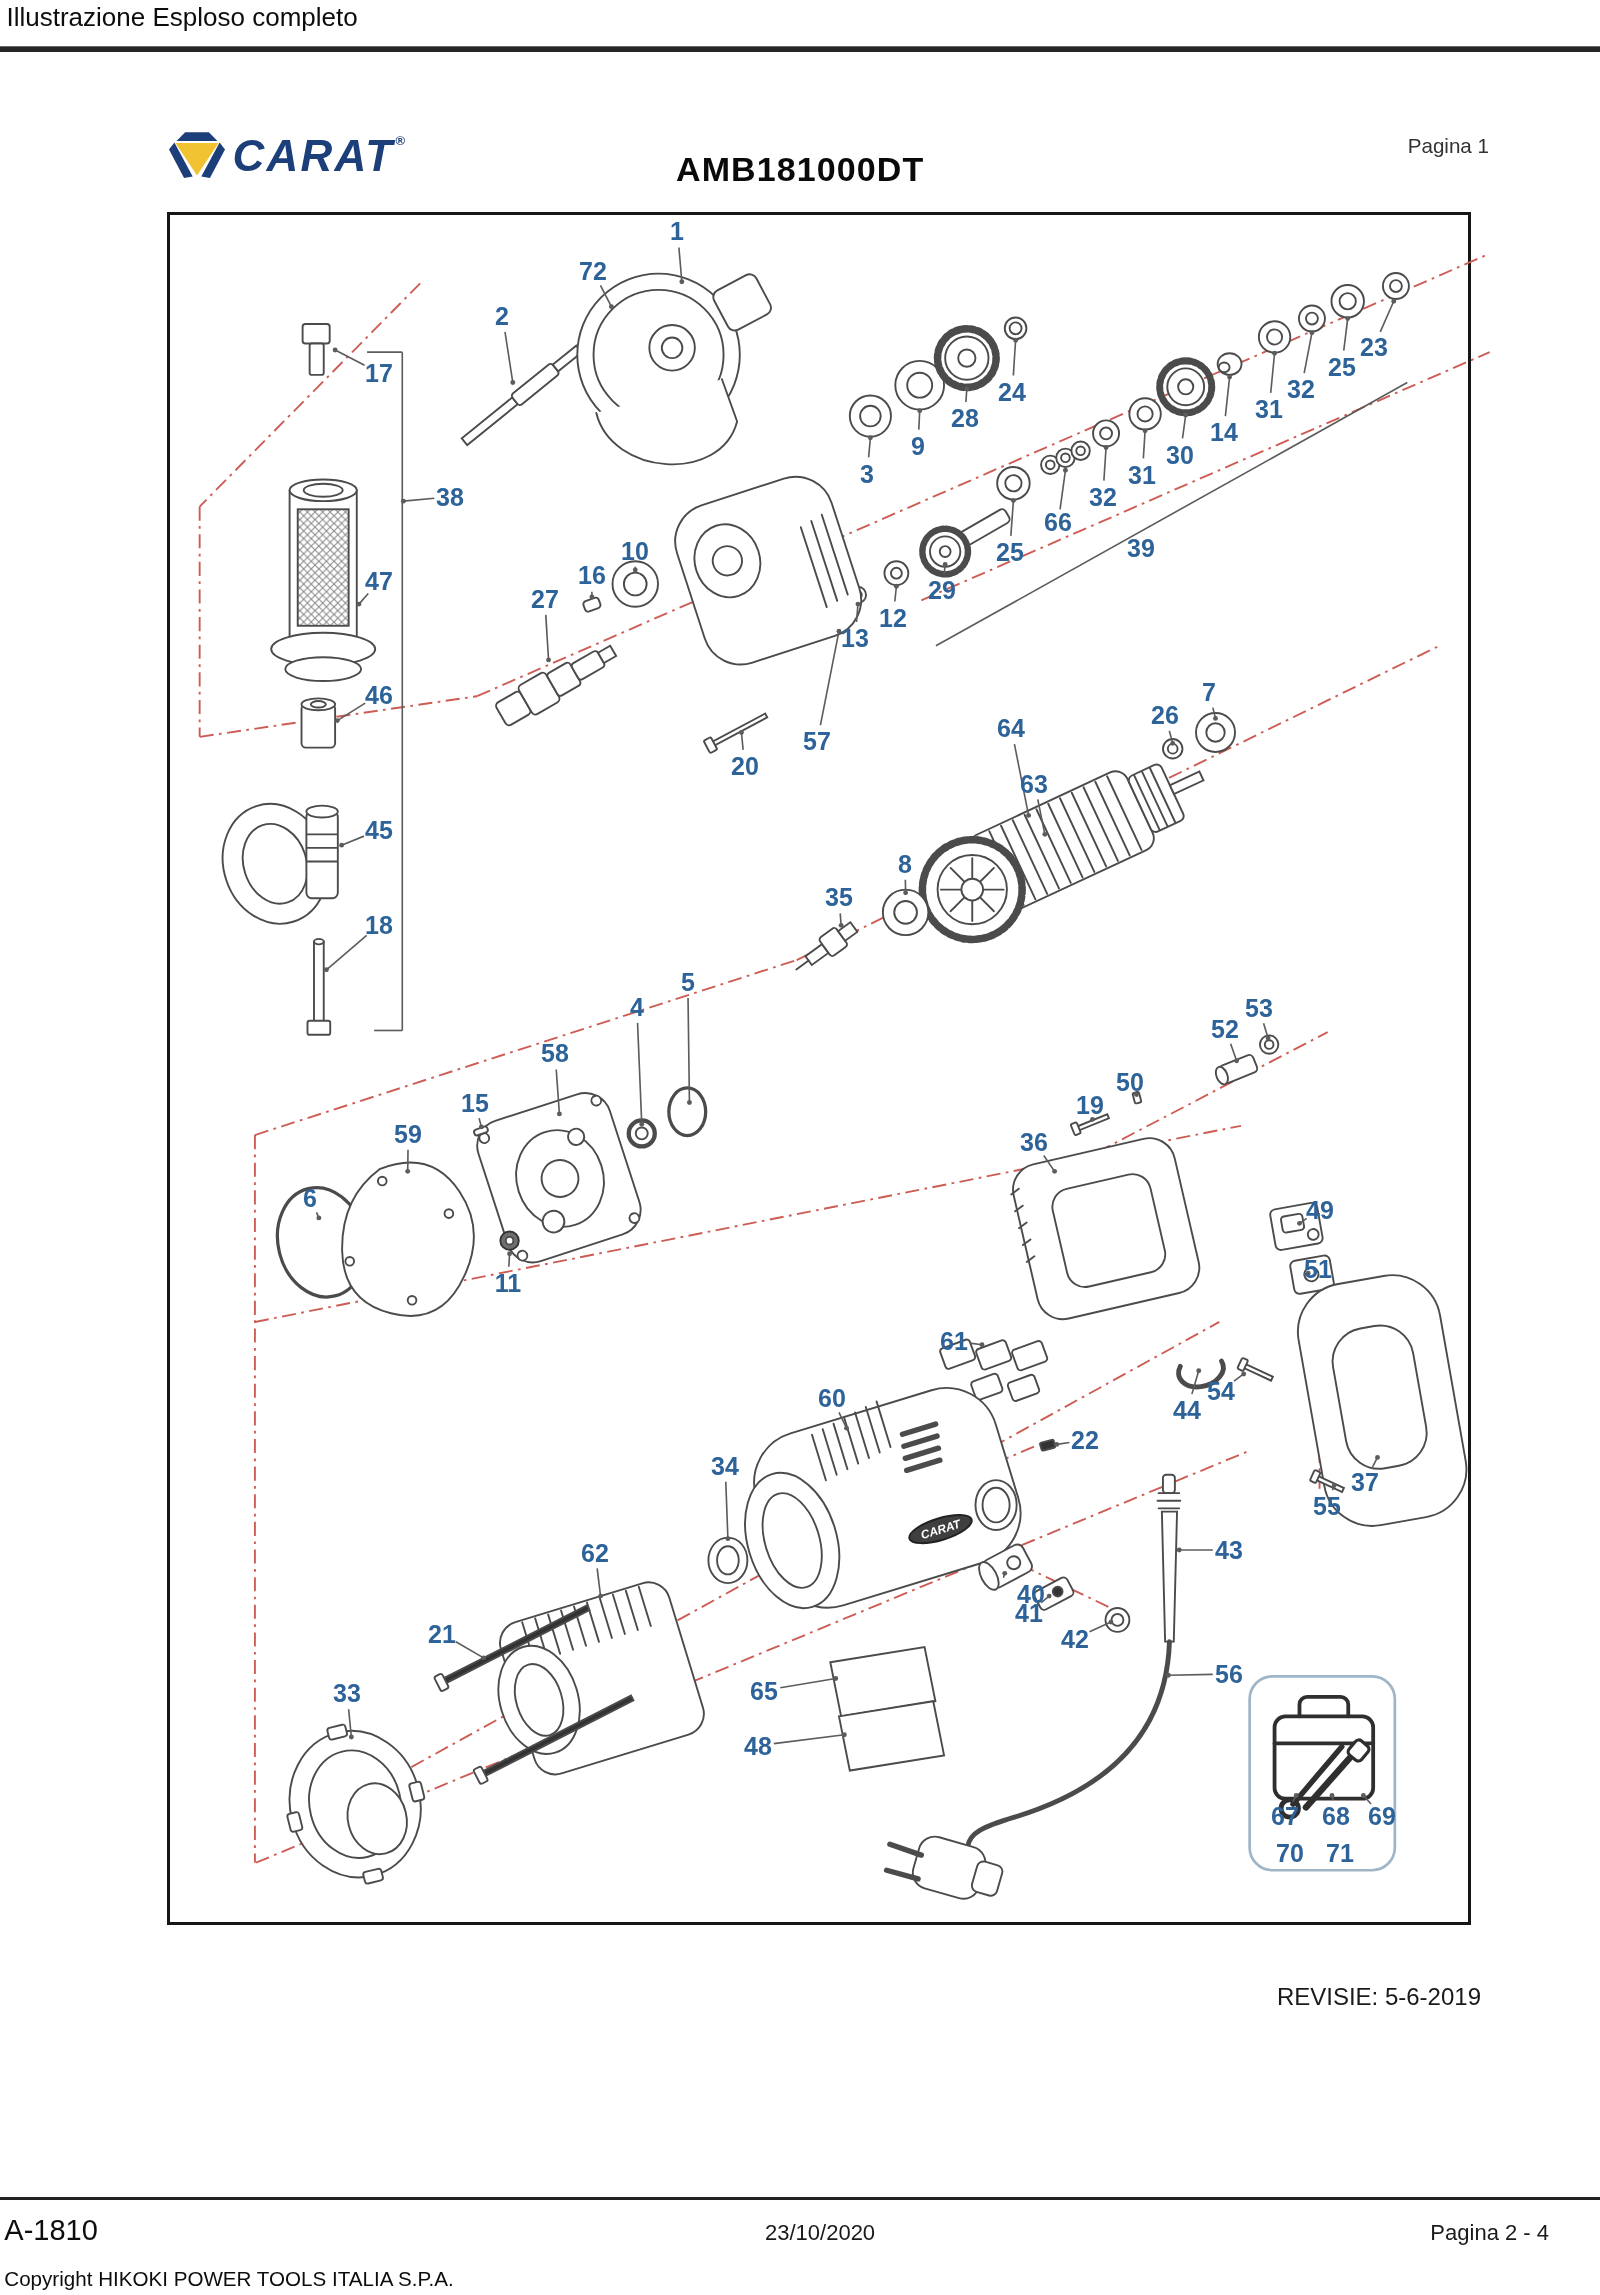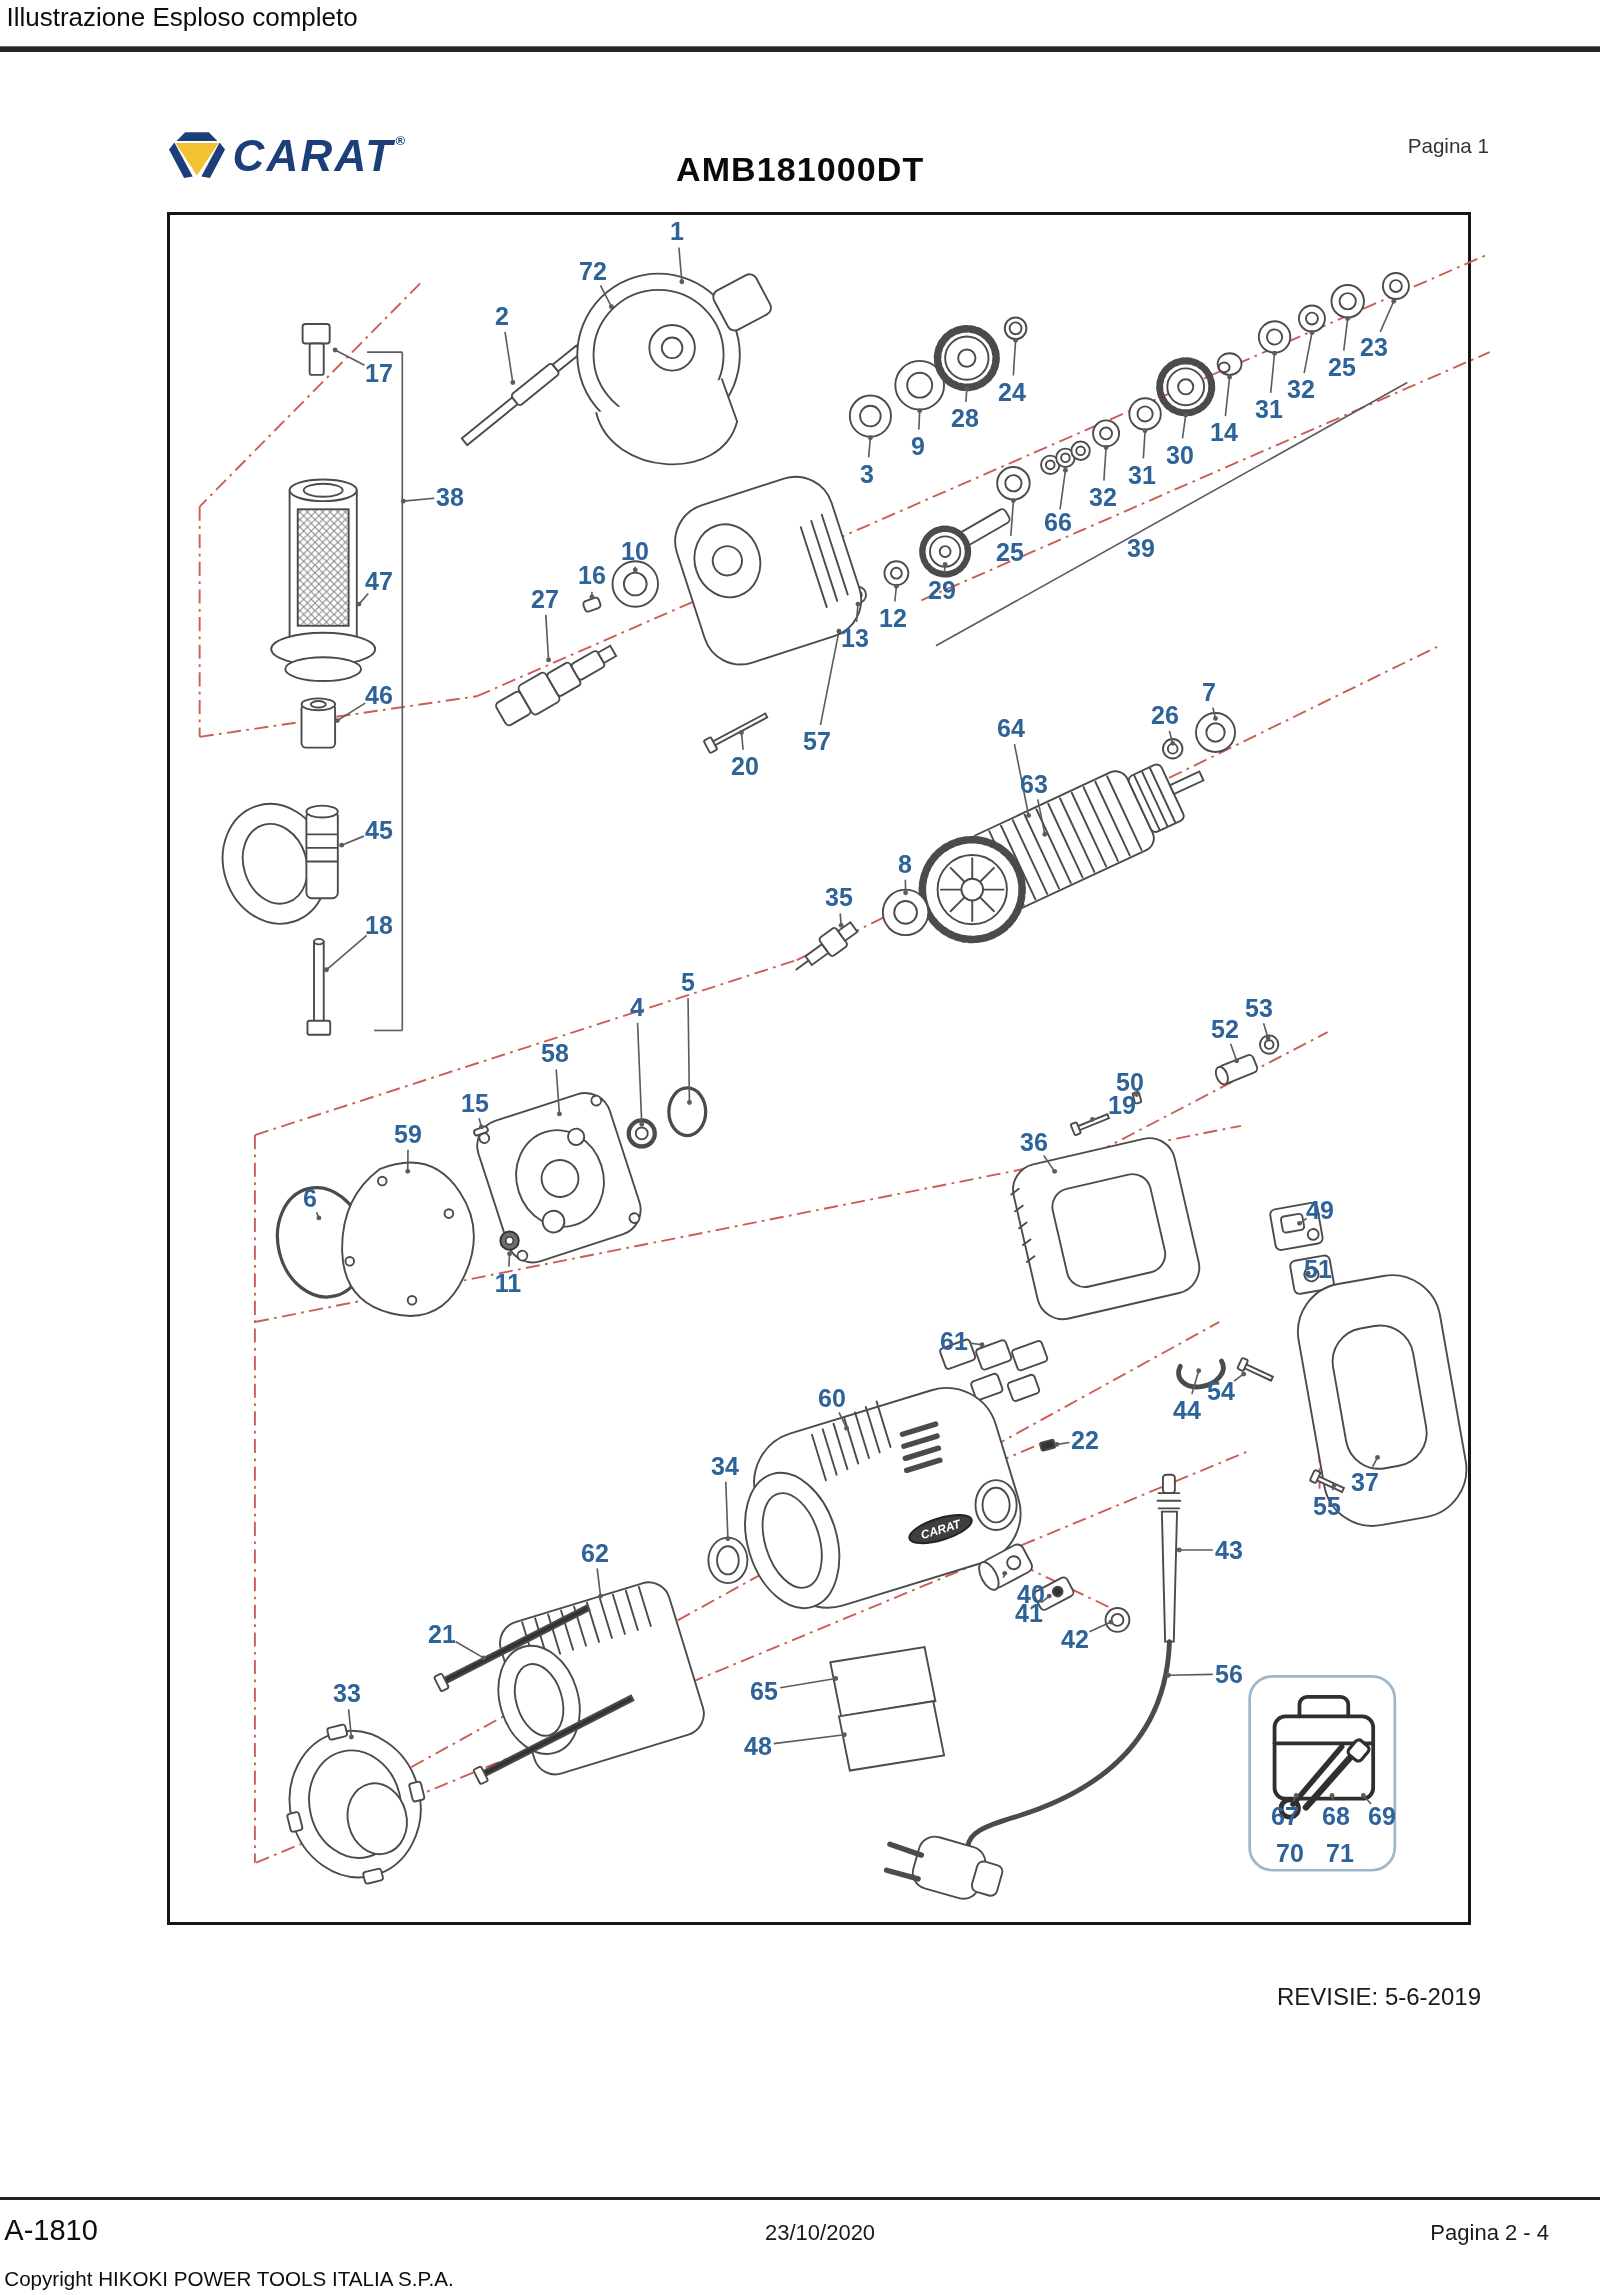--- a/index.html
+++ b/index.html
@@ -631,21 +631,21 @@
       <div class="plabel" style="left: 817px; top: 741px;">57</div>
       <div class="plabel" style="left: 1011px; top: 728px;">64</div>
       <div class="plabel" style="left: 1034px; top: 784px;">63</div>
       <div class="plabel" style="left: 1165px; top: 715px;">26</div>
       <div class="plabel" style="left: 1209px; top: 692px;">7</div>
       <div class="plabel" style="left: 839px; top: 897px;">35</div>
       <div class="plabel" style="left: 905px; top: 864px;">8</div>
       <div class="plabel" style="left: 1259px; top: 1008px;">53</div>
       <div class="plabel" style="left: 1225px; top: 1029px;">52</div>
       <div class="plabel" style="left: 1130px; top: 1082px;">50</div>
-      <div class="plabel" style="left: 1090px; top: 1105px; margin-left: 32px;">19</div>
+      <div class="plabel" style="left: 1090px; top: 1105px;">19</div>
       <div class="plabel" style="left: 1034px; top: 1142px;">36</div>
       <div class="plabel" style="left: 1320px; top: 1210px;">49</div>
       <div class="plabel" style="left: 1318px; top: 1269px;">51</div>
       <div class="plabel" style="left: 555px; top: 1053px;">58</div>
       <div class="plabel" style="left: 637px; top: 1007px;">4</div>
       <div class="plabel" style="left: 688px; top: 982px;">5</div>
       <div class="plabel" style="left: 475px; top: 1103px;">15</div>
       <div class="plabel" style="left: 408px; top: 1134px;">59</div>
       <div class="plabel" style="left: 310px; top: 1198px;">6</div>
       <div class="plabel" style="left: 508px; top: 1283px;">11</div>

